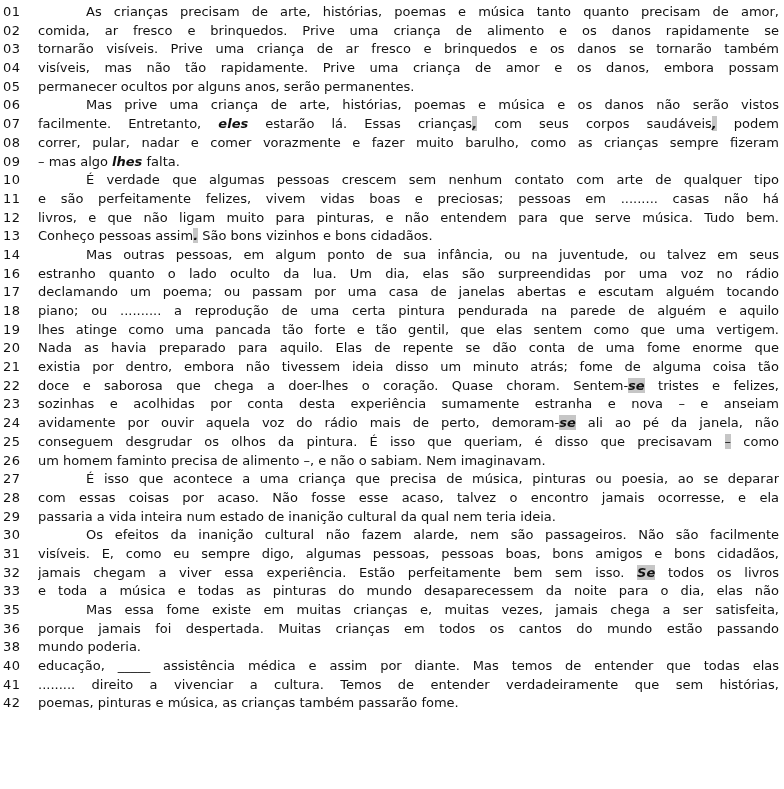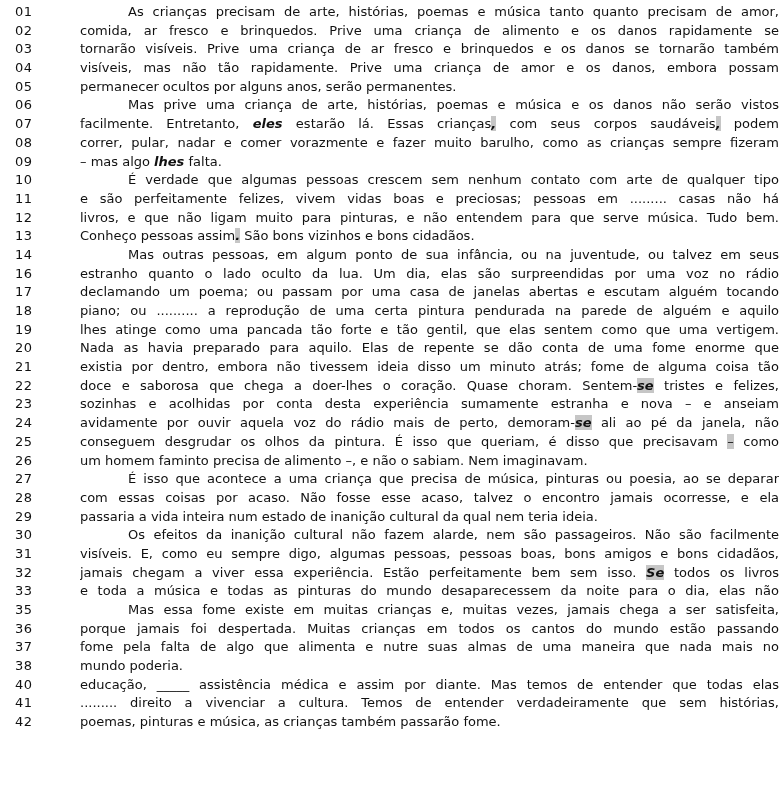--- a/index.html
+++ b/index.html
@@ -20,31 +20,30 @@
   }
   .line {
     display: flex;
     height: 18.7px;
     line-height: 18.7px;
     overflow: hidden;
   }
   .num {
     flex: 0 0 38px;
     width: 38px;
-    padding-left: 15px;
+    padding-left: 3px;
     box-sizing: border-box;
     letter-spacing: 0.5px;
   }
   .txt {
     flex: 1;
     height: 18.7px;
     text-align: justify;
     text-align-last: justify;
     overflow: hidden;
-    margin-left: 42px;
   }
   .txt.end {
     text-align-last: left;
   }
   .txt.indent {
     text-indent: 48px;
   }
   .b { font-weight: bold; font-style: italic; }
   .h { background: var(--hl, #c6c6c6); }
 </style>
@@ -182,24 +181,20 @@
     </div>
     <div class="line">
       <span class="num">35</span>
       <div class="txt indent"><span>Mas essa fome existe em muitas crianças e, muitas vezes, jamais chega a ser satisfeita,</span></div>
     </div>
     <div class="line">
       <span class="num">36</span>
       <div class="txt"><span>porque jamais foi despertada. Muitas crianças em todos os cantos do mundo estão passando</span></div>
     </div>
     <div class="line">
-      <span class="num">37</span>
-      <div class="txt"><span>fome pela falta de algo que alimenta e nutre suas almas de uma maneira que nada mais no</span></div>
-    </div>
-    <div class="line">
       <span class="num">38</span>
       <div class="txt end"><span>mundo poderia.</span></div>
     </div>
     <div class="line">
       <span class="num">40</span>
       <div class="txt"><span>educação, _____ assistência médica e assim por diante. Mas temos de entender que todas elas</span></div>
     </div>
     <div class="line">
       <span class="num">41</span>
       <div class="txt"><span>......... direito a vivenciar a cultura. Temos de entender verdadeiramente que sem histórias,</span></div>

